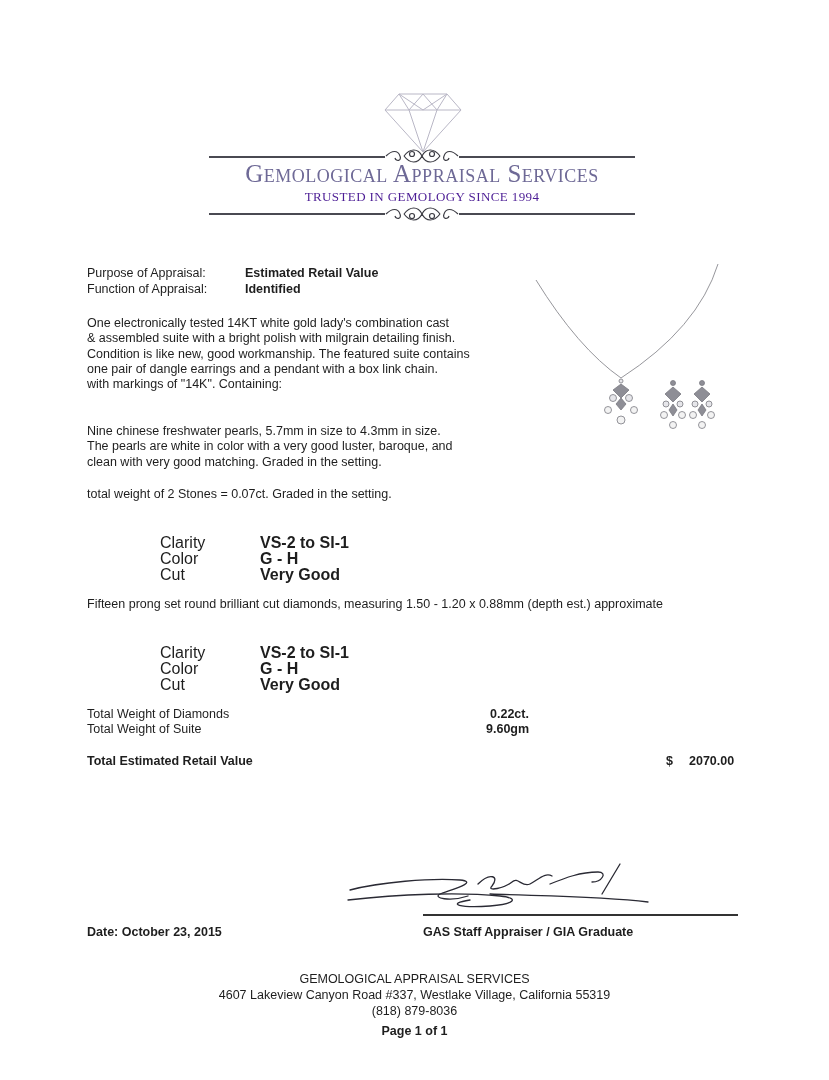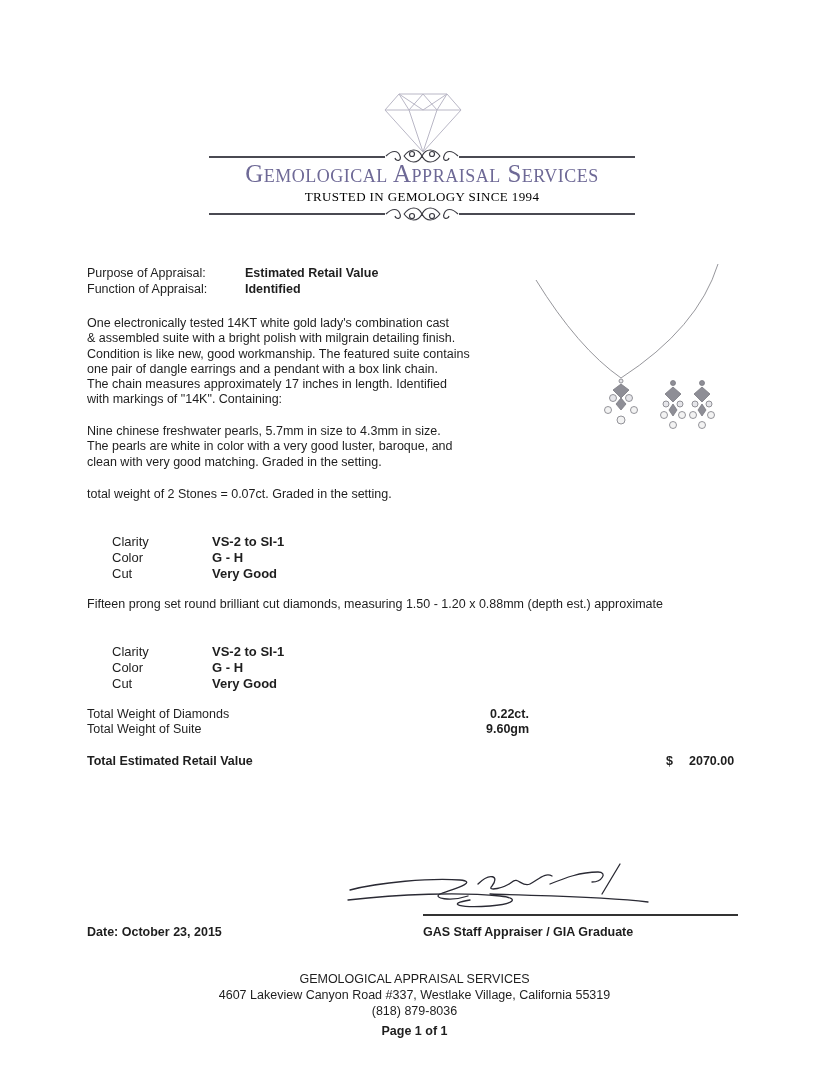--- a/index.html
+++ b/index.html
@@ -12,32 +12,32 @@
   #logo-diamond { left: 383px; top: 92px; width: 80px; height: 62px; }
   .rule { position: absolute; height: 2px; background: #4a4a52; }
   #rule-top-left { left: 209px; top: 156px; width: 176px; }
   #rule-top-right { left: 459px; top: 156px; width: 176px; }
   #rule-bot-left { left: 209px; top: 213px; width: 176px; }
   #rule-bot-right { left: 459px; top: 213px; width: 176px; }
   .flourish { position: absolute; width: 76px; height: 20px; }
   #flourish-top { left: 384px; top: 146px; }
   #flourish-bot { left: 384px; top: 204px; }
   #company-name { left: 205px; top: 160px; width: 434px; text-align: center; font-family: "Liberation Serif", serif; color: #6e6996; font-size: 25px; letter-spacing: 0.5px; font-variant: small-caps; white-space: nowrap; }
-  #tagline { left: 205px; top: 189px; width: 434px; text-align: center; font-family: "Liberation Serif", serif; color: #000000; font-size: 13px; letter-spacing: 0.4px; white-space: nowrap; }
+  #tagline { left: 205px; top: 189px; width: 434px; text-align: center; font-family: "Liberation Serif", serif; color: #4c1d95; font-size: 13px; letter-spacing: 0.4px; white-space: nowrap; }
 
   
   .lbl { position: absolute; white-space: nowrap; font-size: 12.5px; }
   .bold { font-weight: bold; }
 
   .para { position: absolute; left: 87px; font-size: 12.5px; line-height: 15.3px; white-space: nowrap; }
 
   
   #jewelry-image { left: 528px; top: 258px; width: 210px; height: 180px; }
 
-  .spec-row { position: absolute; white-space: nowrap; font-size: 13px; }
+  .spec-row { position: absolute; white-space: nowrap; font-size: 16px; margin-left: 48px; }
 
   
   #signature { left: 340px; top: 858px; width: 310px; height: 55px; }
   #signature-line { left: 423px; top: 914px; width: 315px; height: 1.5px; background: #333; }
 
   .footer-line { position: absolute; left: 0; width: 829px; text-align: center; white-space: nowrap; font-size: 12.5px; }
 </style>
 </head>
 <body>
 
@@ -126,21 +126,20 @@
     <circle cx="183" cy="157" r="3.5" fill="#f3f3f3"></circle>
     <circle cx="174" cy="167" r="3.5" fill="#f3f3f3"></circle>
   </g>
 </svg>
 
 <div class="para" style="top:316px;">
   <div>One electronically tested 14KT white gold lady's combination cast</div>
   <div>&amp; assembled suite with a bright polish with milgrain detailing finish.</div>
   <div>Condition is like new, good workmanship. The featured suite contains</div>
   <div>one pair of dangle earrings and a pendant with a box link chain.</div>
-  <div>The chain measures approximately 17 inches in length. Identified</div>
   <div>with markings of "14K".  Containing:</div>
 </div>
 
 <div class="para" style="top:424px;">
   <div>Nine chinese freshwater pearls, 5.7mm in size to 4.3mm in size.</div>
   <div>The pearls are white in color with a very good luster, baroque, and</div>
   <div>clean with very good matching. Graded in the setting.</div>
 </div>
 
 <div class="para" style="top:487px;">

